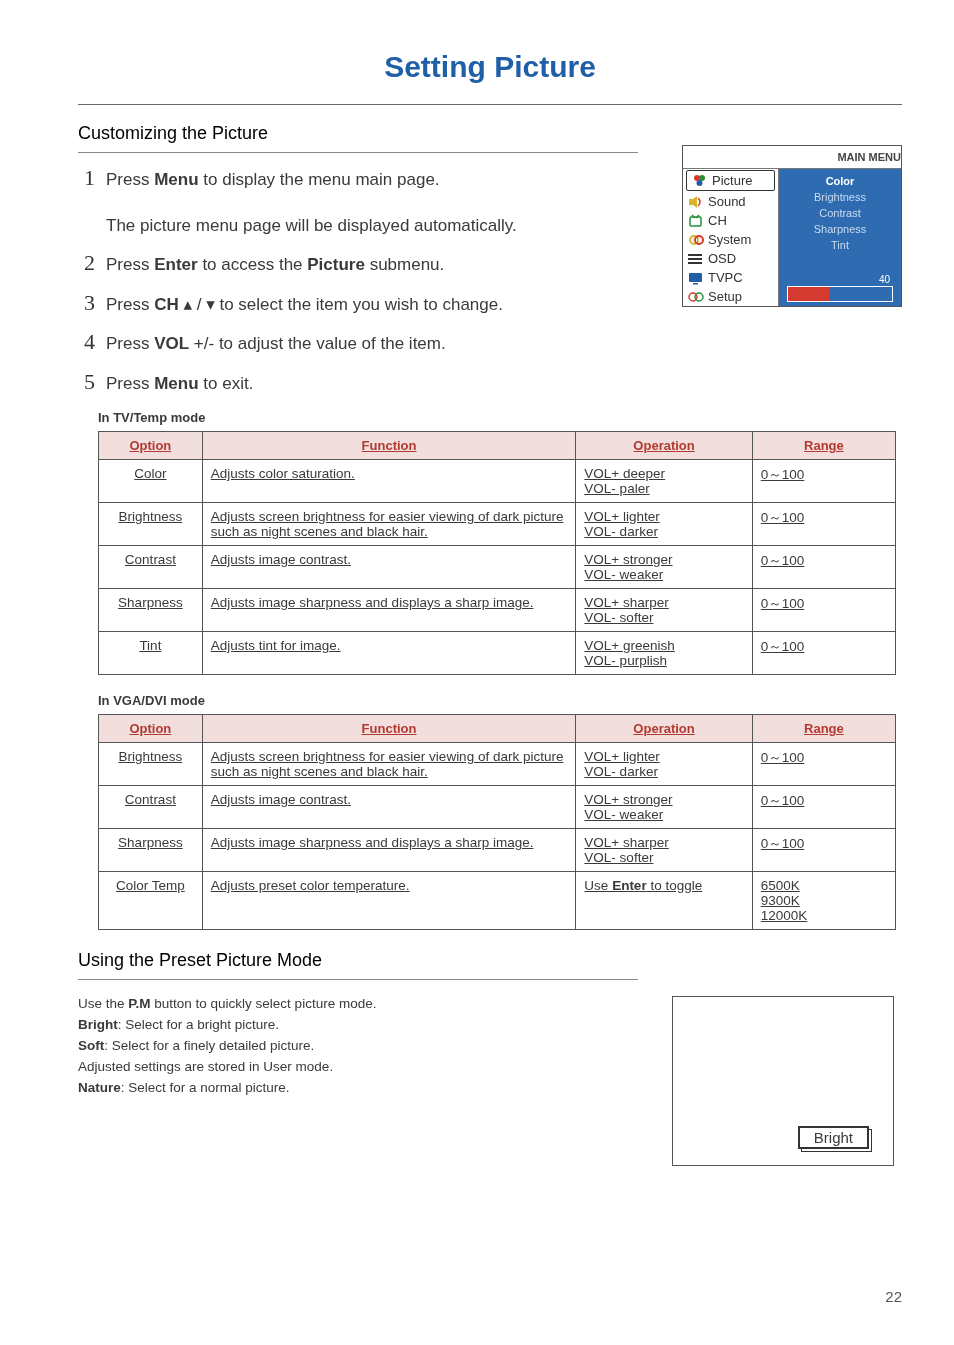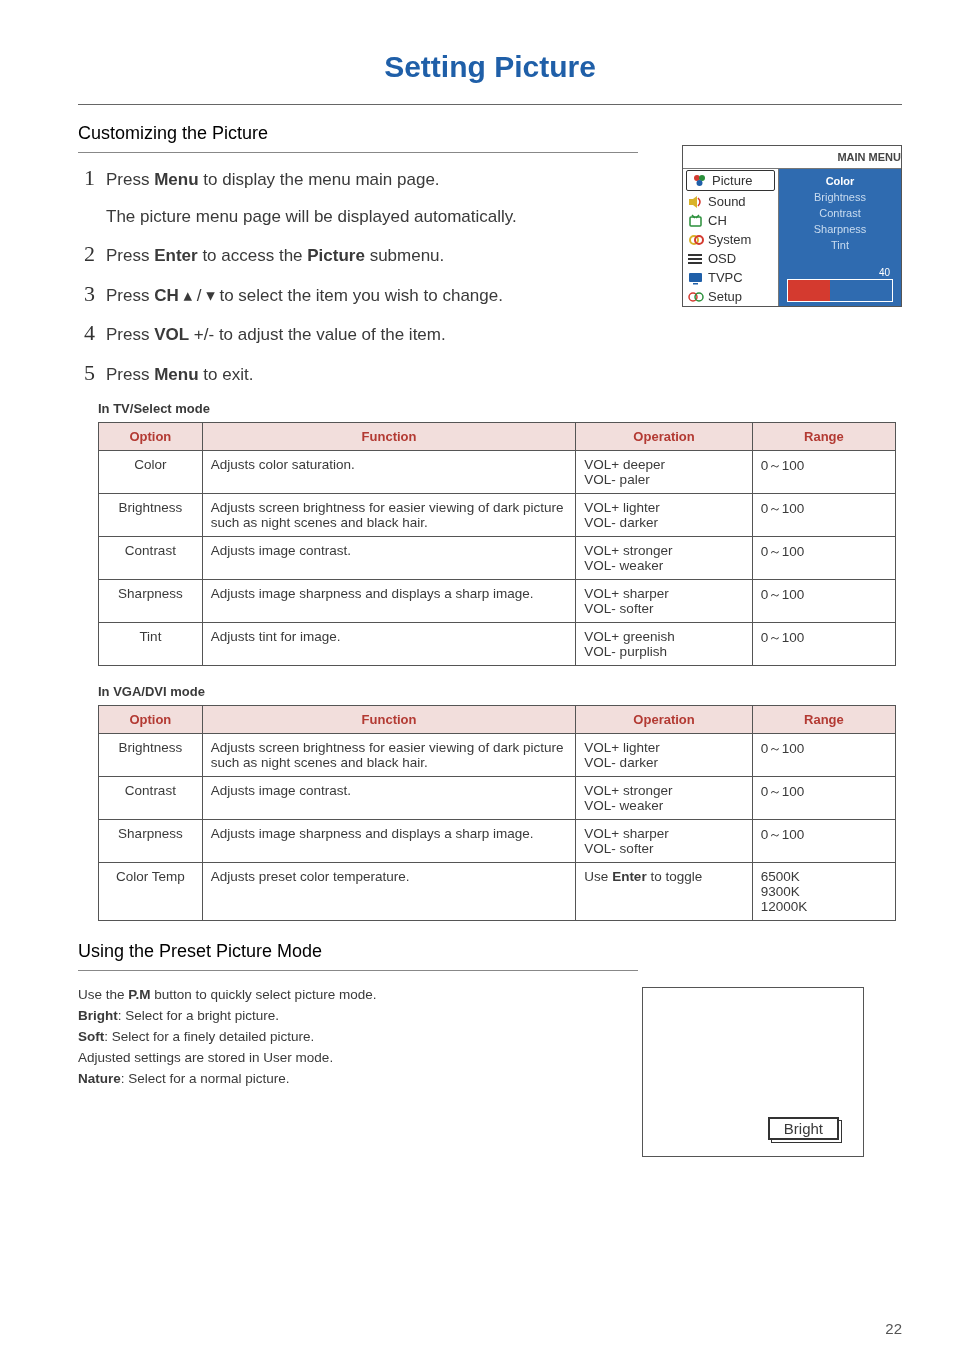--- a/index.html
+++ b/index.html
@@ -36,21 +36,21 @@
   .step-row { display: flex; align-items: flex-start; margin-bottom: 14px; }
   .step-num {
     font-family: Georgia, 'Times New Roman', serif;
     font-size: 22px;
     color: #333;
     width: 22px;
     font-weight: normal;
     line-height: 1;
   }
   .step-text { font-size: 17px; line-height: 1.5; }
-  .step-text .sub { display: block; margin-top: 11px; text-align: center; }
+  .step-text .sub { display: block; margin-top: 20px; text-align: center; }
   .mode-label { font-size: 13px; font-weight: bold; margin: 10px 0 6px 20px; }
 
   
   .osd {
     position: absolute;
     top: 145px; right: 52px;
     width: 220px;
     border: 1px solid #555;
     font-size: 12px;
   }
@@ -84,68 +84,69 @@
     color: #fff;
     font-size: 11px;
     position: relative;
     padding: 4px 0 18px 0;
   }
   .osd-right .optline { text-align: center; padding: 2px 0; }
   .osd-right .optline.sel { color: #fff; font-weight: bold; }
   .osd-right .optline.dim { color: #c9dcf0; }
   .osd-bar {
     position: absolute; bottom: 4px; left: 8px; right: 8px;
-    height: 23px; border: 1px solid #fff;
+    height: 16px; border: 1px solid #fff;
   }
   .osd-bar .fill { height: 100%; background: #d43a2f; width: 40%; }
   .osd-bar .val { position: absolute; right: 2px; top: -13px; font-size: 10px; color: #fff; }
 
   table.opt {
     width: 798px;
     margin-left: 20px;
     border-collapse: collapse;
     font-size: 13.5px;
     margin-bottom: 18px;
   }
   table.opt th, table.opt td {
     border: 1px solid #555;
     padding: 6px 8px;
     vertical-align: top;
     text-align: left;
+    text-decoration: underline;
   }
   table.opt th {
     background: #f2dedc;
     color: #b33a33;
     text-align: center;
     font-weight: bold;
     font-size: 13px;
   }
   table.opt td.c { text-align: center; }
   .col-opt { width: 100px; }
   .col-fun { width: 360px; }
   .col-op { width: 170px; }
   .col-rg { width: 138px; }
 
-  .preset-wrap { display: flex; gap: 4px; align-items: flex-start; }
+  .preset-wrap { display: flex; gap: 34px; align-items: flex-start; }
   .preset-text { font-size: 13.5px; line-height: 1.55; width: 560px; }
   .preset-box {
     width: 222px; height: 170px;
     border: 1px solid #555;
     position: relative;
     margin-top: 2px;
   }
   .preset-label {
     position: absolute; bottom: 16px; right: 24px;
     border: 2px solid #333; padding: 1px 14px;
     font-size: 15px;
     box-shadow: 3px 3px 0 -1px #fff, 3px 3px 0 0 #333;
   }
   .pagenum {
     position: absolute;
-    bottom: 8px; right: 52px;
+    bottom: 40px; right: 52px;
     font-size: 15px; color: #555;
   }
 </style>
 </head>
 <body>
 
 <div class="page-title">Setting Picture</div>
 <hr class="title-rule">
 
 <div class="section-title">Customizing the Picture</div>
@@ -256,21 +257,21 @@
         <div class="optline dim">Sharpness</div>
         <div class="optline dim">Tint</div>
         <div class="osd-bar">
         <div class="fill"></div>
         <div class="val">40</div>
       </div>
     </div>
   </div>
 </div>
 
-<div class="mode-label">In TV/Select mode</div>
+<div class="mode-label">In TV/Temp mode</div>
 <table class="opt" id="tbl1">
   <colgroup>
       <col class="col-opt">
       <col class="col-fun">
       <col class="col-op">
       <col class="col-rg">
     </colgroup>
 <thead>
       <tr>
         <th>Option</th>

